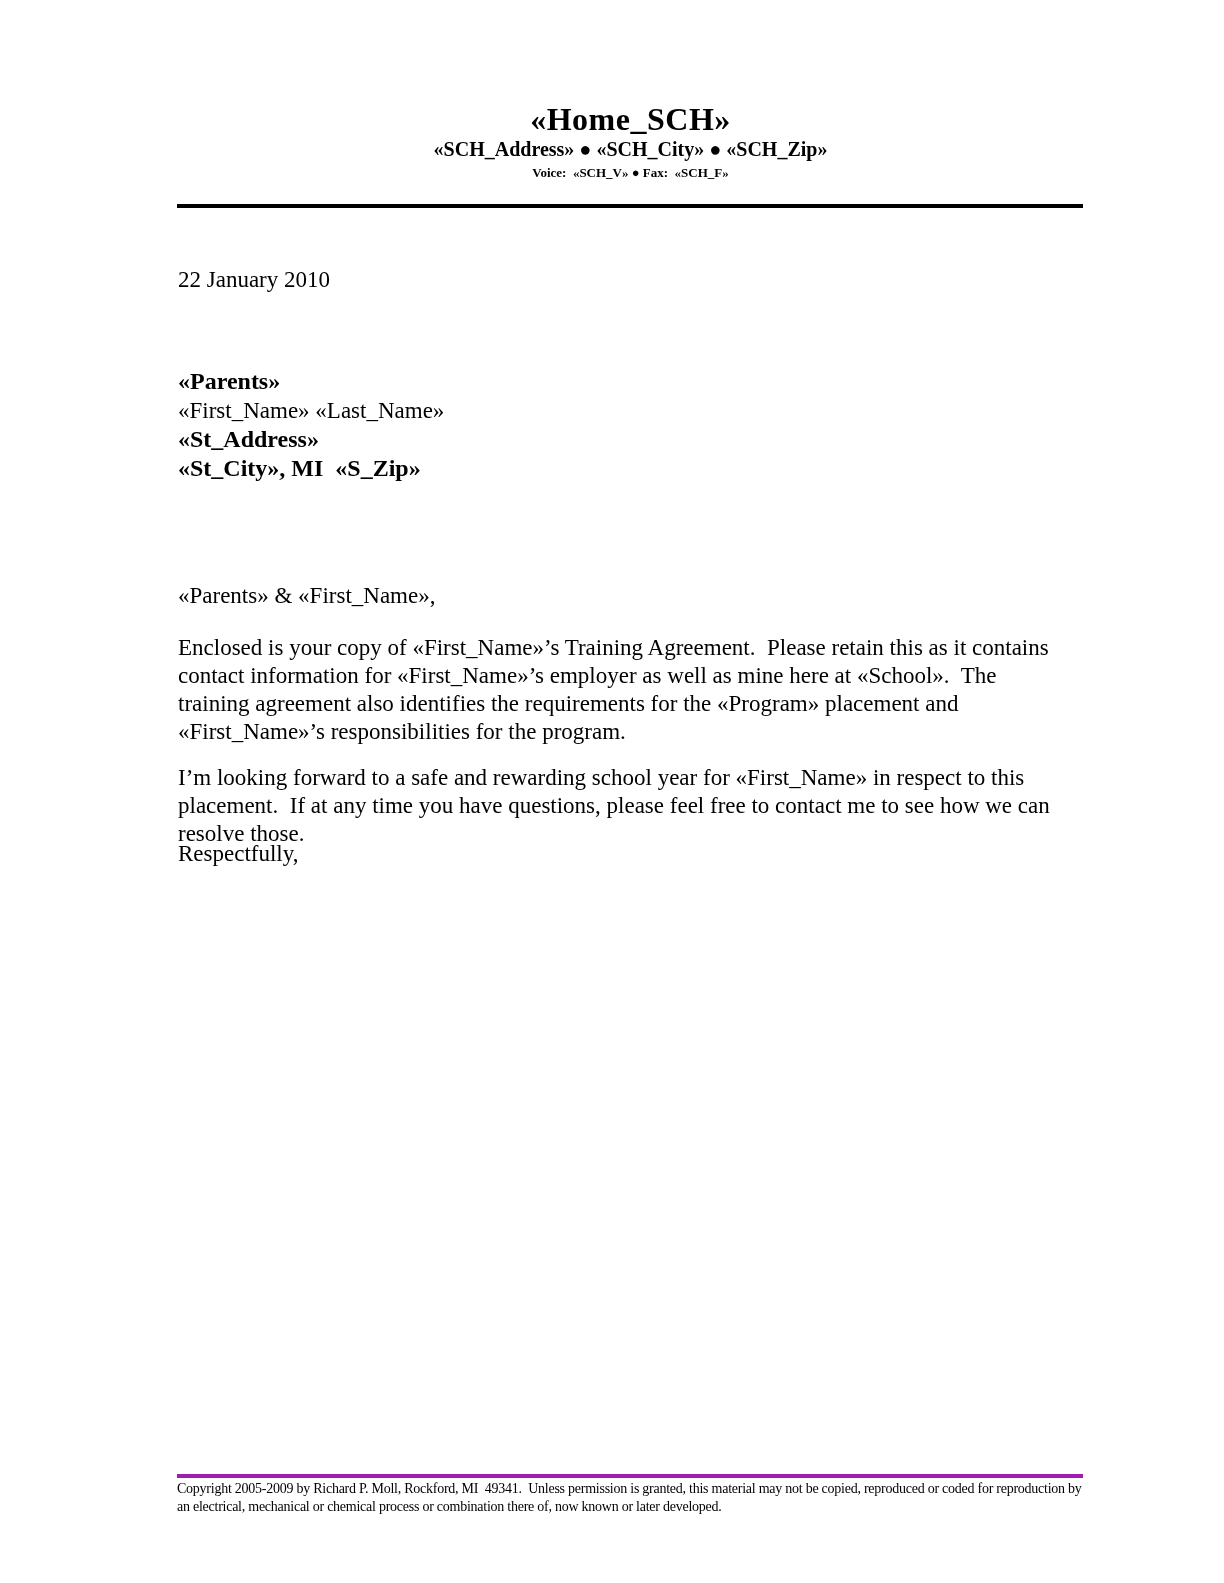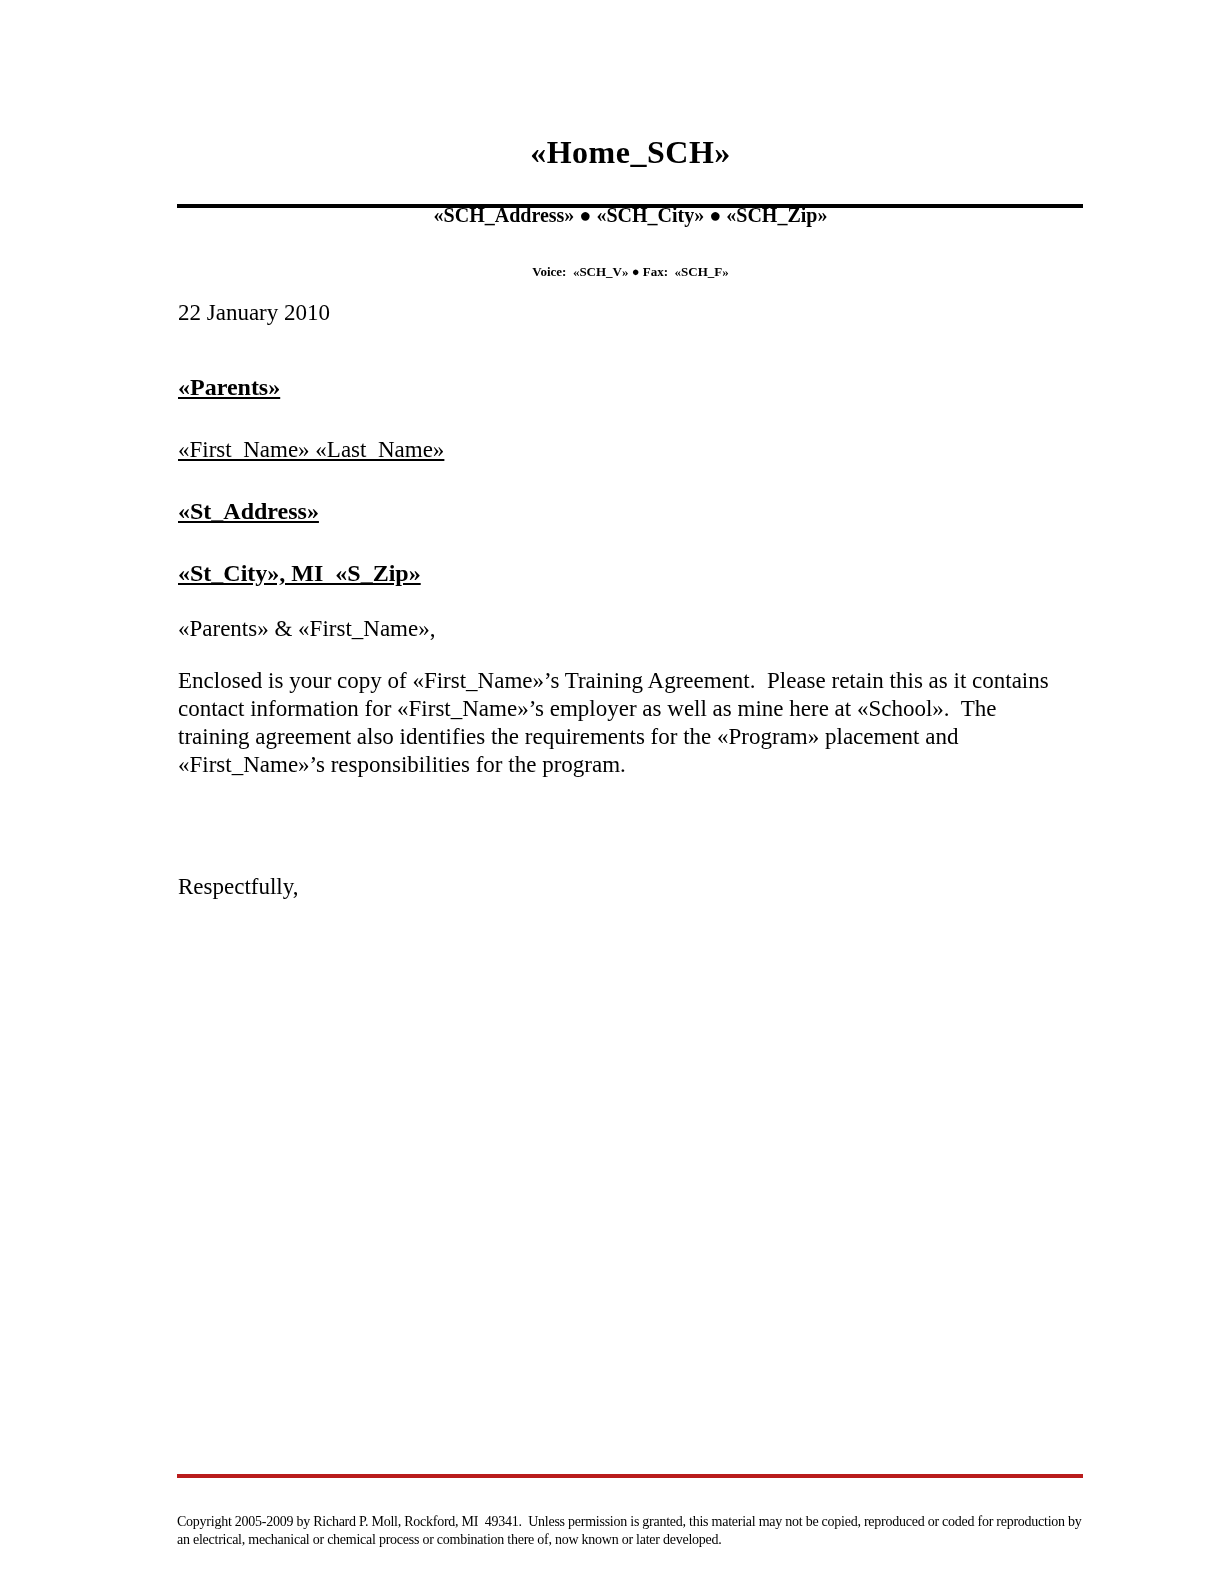--- a/index.html
+++ b/index.html
@@ -9,21 +9,21 @@
   }
   .page {
     position: relative;
     width: 1224px;
     height: 1583px;
     background: #ffffff;
     color: #000000;
     font-family: "Liberation Serif", "DejaVu Serif", serif;
     overflow: hidden;
   }
-  .pre { white-space: pre-wrap; margin-top: 33px; }
+  .pre { white-space: pre-wrap; }
 
   
   .letterhead {
     position: absolute;
     top: 101px;
     left: 177px;
     width: 907px;
     text-align: center;
   }
   .school-name {
@@ -54,36 +54,36 @@
   }
 
   
   .block {
     position: absolute;
     left: 178px;
     font-size: 23px;
     line-height: 28px;
   }
   .date-block      { top: 266px; }
-  .recipient-block { top: 340px; line-height: 29px; text-decoration: underline; }
+  .recipient-block { top: 367px; line-height: 29px; }
   .recipient-line.bold { font-weight: bold; font-size: 24px; }
   .salutation-block { top: 582px; }
   .para { width: 880px; }
   .para-1 { top: 634px; }
   .para-2 { top: 764px; }
   .closing-block   { top: 840px; }
   .signature-block { top: 1019px; }
 
   
   .footer {
     position: absolute;
     top: 1474px;
     left: 177px;
     width: 906px;
-    border-top: 4px solid #b91c1c;
+    border-top: 4px solid #a21caf;
     padding-top: 2px;
   }
   .footer-text {
     font-size: 14px;
     line-height: 17.5px;
     letter-spacing: -0.25px;
   }
 </style>
 </head>
 <body>
@@ -104,20 +104,21 @@
     <div class="recipient-line bold pre">«Parents»</div>
     <div class="recipient-line pre">«First_Name» «Last_Name»</div>
     <div class="recipient-line bold pre">«St_Address»</div>
     <div class="recipient-line bold pre">«St_City», MI  «S_Zip»</div>
   </div>
 
   <div class="block salutation-block pre">«Parents» &amp; «First_Name»,</div>
 
   <div class="block para para-1 pre">Enclosed is your copy of «First_Name»’s Training Agreement.  Please retain this as it contains contact information for «First_Name»’s employer as well as mine here at «School».  The training agreement also identifies the requirements for the «Program» placement and «First_Name»’s responsibilities for the program.</div>
 
+  <div class="block para para-2 pre">I’m looking forward to a safe and rewarding school year for «First_Name» in respect to this placement.  If at any time you have questions, please feel free to contact me to see how we can resolve those.</div>
 
   <div class="block closing-block pre">Respectfully,</div>
 
 
   <footer class="footer">
     <div class="footer-text pre">Copyright 2005-2009 by Richard P. Moll, Rockford, MI  49341.  Unless permission is granted, this material may not be copied, reproduced or coded for reproduction by an electrical, mechanical or chemical process or combination there of, now known or later developed.</div>
   </footer>
 
 </div>
 

